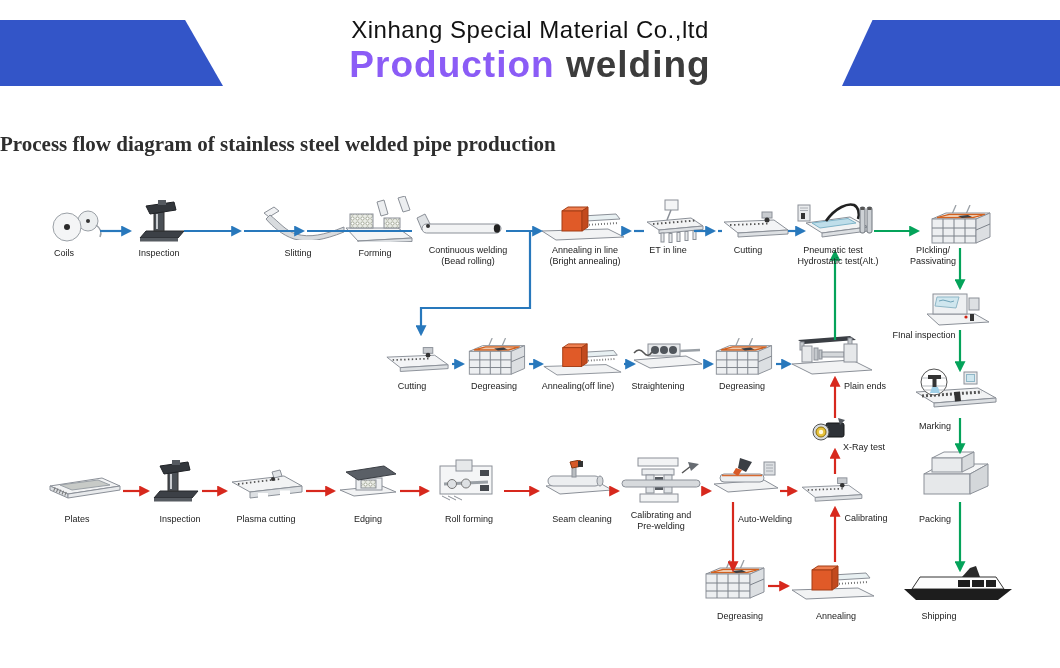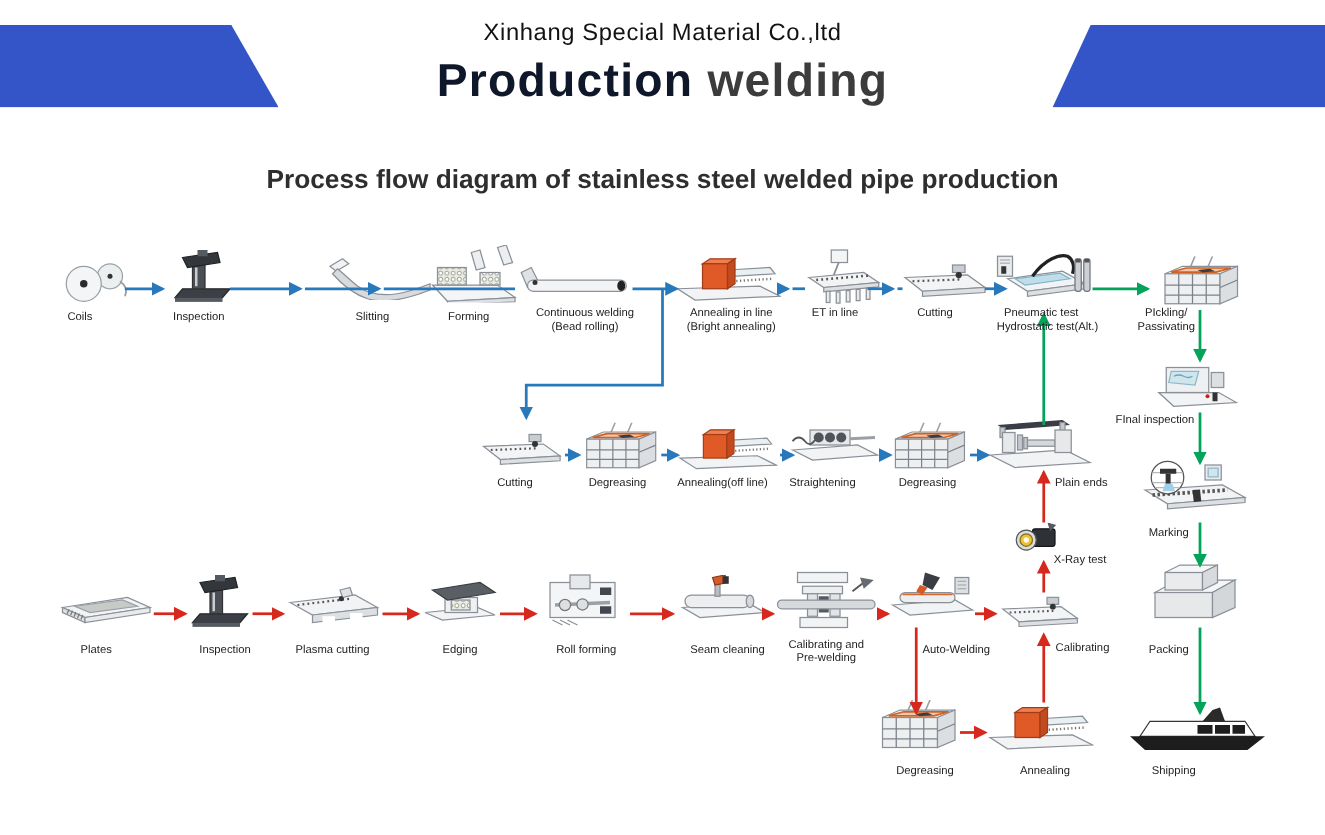--- a/index.html
+++ b/index.html
@@ -2,26 +2,26 @@
 <html><head>
 <meta charset="utf-8">
 <style>
   html,body{margin:0;padding:0;background:#fff;}
   .page{position:relative;width:1060px;height:668px;background:#fff;overflow:hidden;
         font-family:"Liberation Sans",sans-serif;}
   .banner{position:absolute;top:20px;height:66px;background:#3355c8;}
   .banner-left{left:0;width:223px;clip-path:polygon(0 0,83% 0,100% 100%,0 100%);}
   .banner-right{right:0;width:218px;clip-path:polygon(14% 0,100% 0,100% 100%,0 100%);}
   .company{position:absolute;top:16px;left:0;right:0;text-align:center;
-           font-size:19px;letter-spacing:.5px;color:#121212;}
+           font-size:24px;letter-spacing:.5px;color:#121212;}
   .big-title{position:absolute;top:44px;left:0;right:0;text-align:center;
              font-size:37px;font-weight:bold;letter-spacing:1px;color:#3c3c3c;}
-  .big-title .hl{color:#0f172a;}
-  .subtitle{position:absolute;top:132px;left:0;right:0;text-align:center;
-            font-size:21px;font-weight:bold;color:#2e2e2e;}
+  .big-title .hl{color:#8b5cf6;}
+  .subtitle{position:absolute;top:132px;left:0;right:0;
+            font-size:21px;font-weight:bold;color:#2e2e2e;font-family:Liberation Serif, serif;}
   svg.diagram{position:absolute;left:0;top:0;}
   svg text{font-family:"Liberation Sans",sans-serif;font-size:9px;fill:#222;}
   .ln-b{stroke:#2878bc;stroke-width:2.2;fill:none;}
   .ln-g{stroke:#04a35a;stroke-width:2.2;fill:none;}
   .ln-r{stroke:#d7281d;stroke-width:2.2;fill:none;}
 </style>
 </head>
 <body>
 
 <div class="page">

